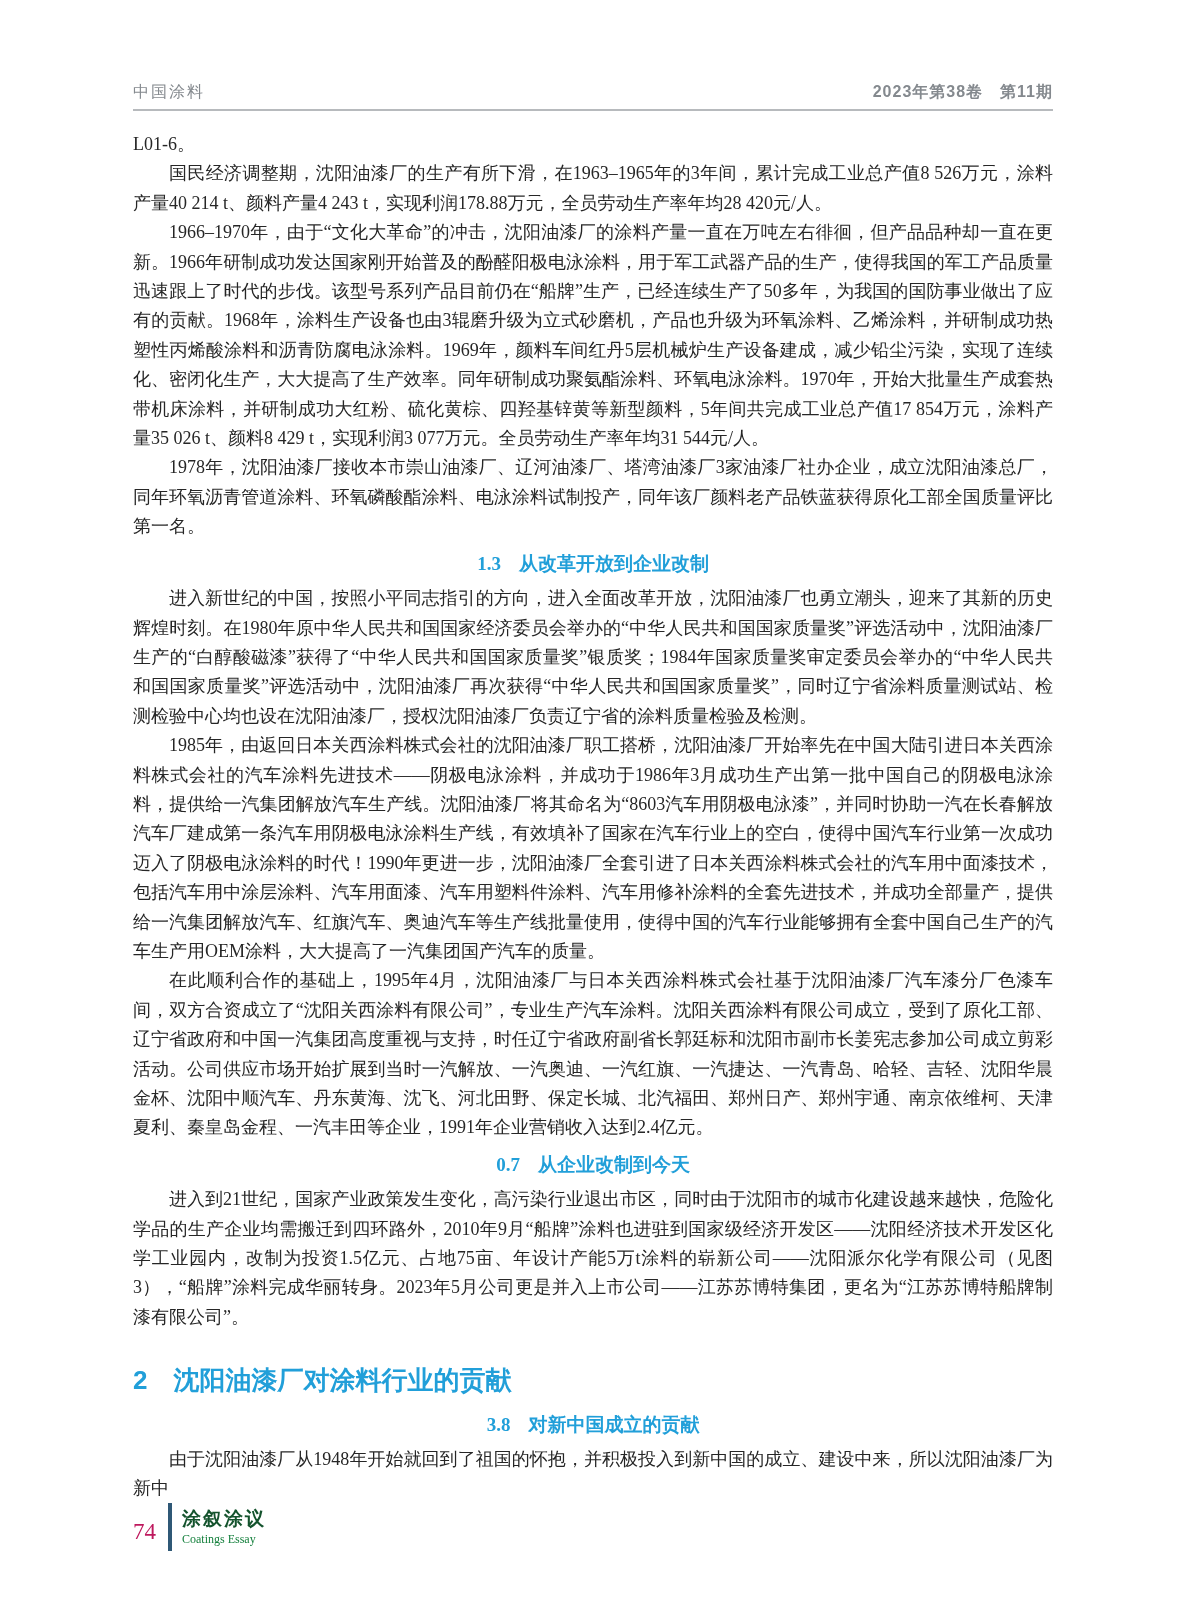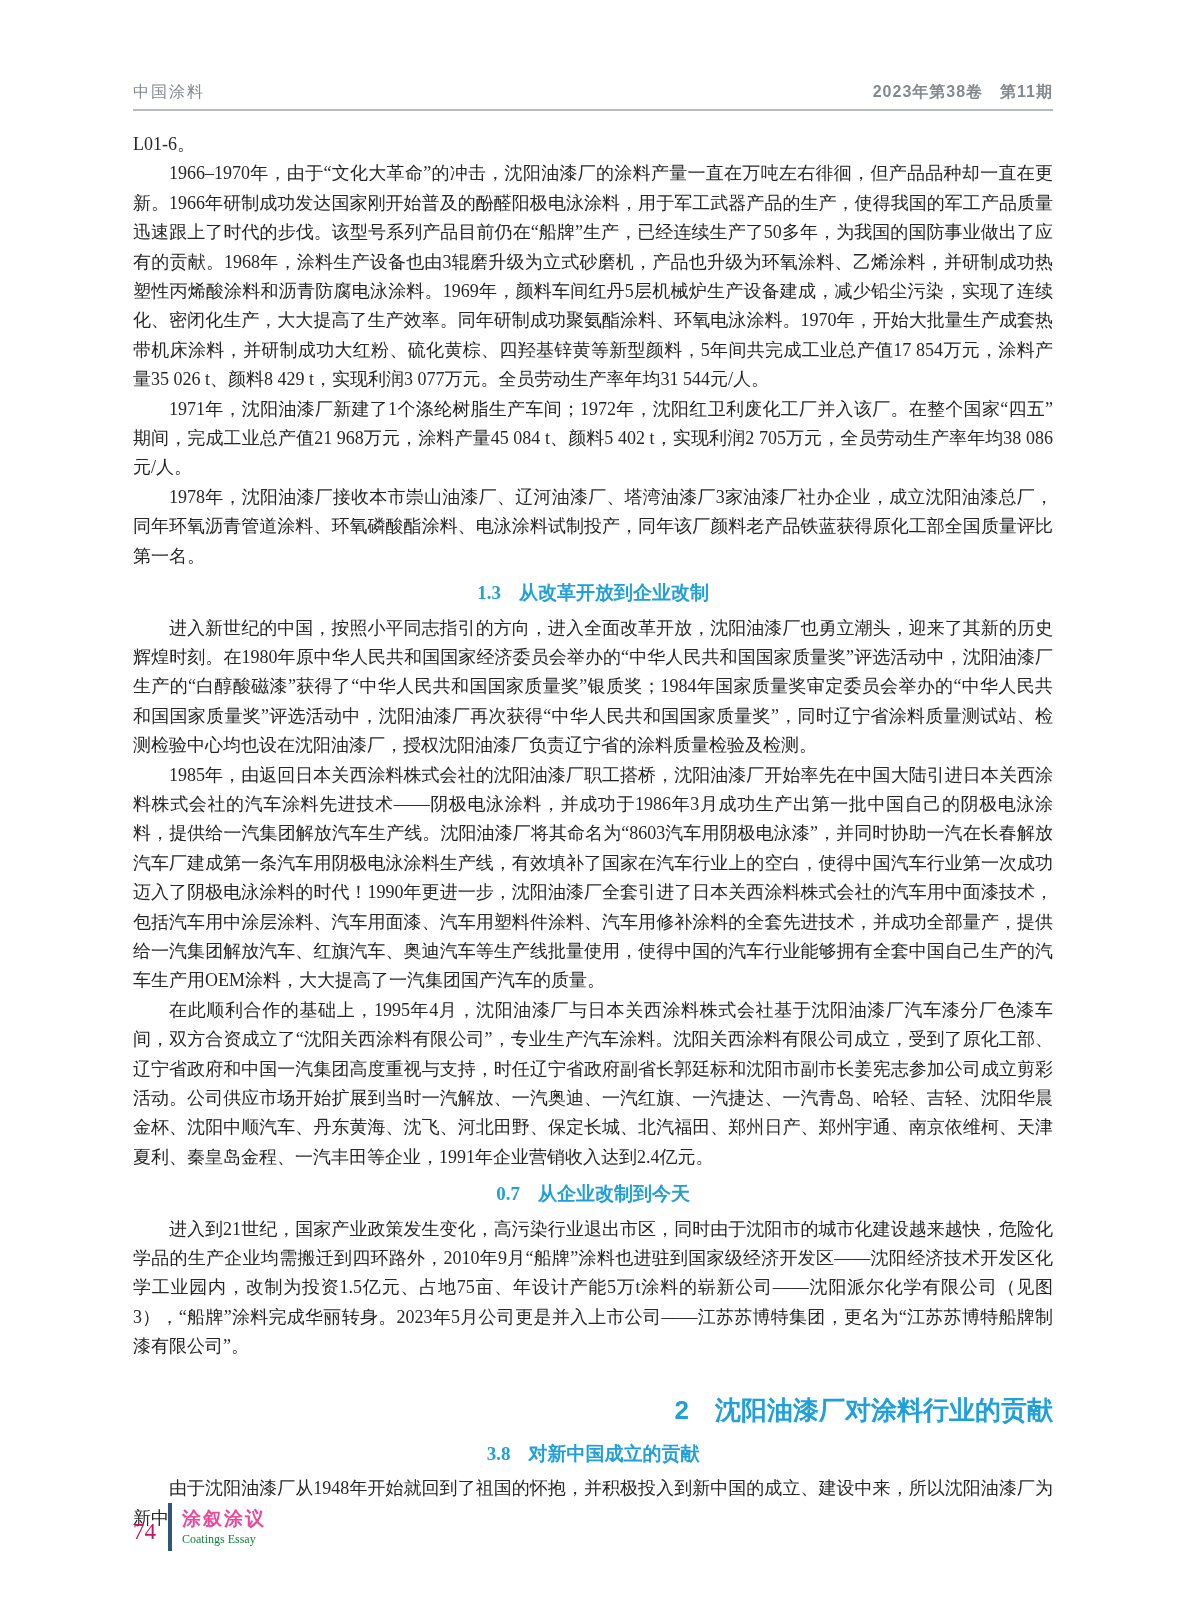--- a/index.html
+++ b/index.html
@@ -48,21 +48,21 @@
   }
   .subhead .num{margin-right:18px;}
   
   .sectionhead{
     color:#219fd9;
     font-family:"Liberation Sans","DejaVu Sans",sans-serif;
     font-weight:bold;
     font-size:26px;
     margin:34px 0 14px 0;
     text-indent:0;
-    text-align:right;
+    text-align:left;
   }
   .sectionhead .num{margin-right:26px;}
   
   .page-footer{
     position:absolute;left:133px;top:1503px;
     display:flex;align-items:center;
     font-family:"Liberation Sans","DejaVu Sans",sans-serif;
   }
   .page-footer .pagenum{
     color:#be185d;
@@ -72,21 +72,21 @@
     align-self:flex-end;
     padding-bottom:6px;
   }
   .page-footer .rule{
     width:4px;height:48px;
     background:#2f5876;
     margin-right:10px;
   }
   .page-footer .col{display:flex;flex-direction:column;}
   .page-footer .col-title{
-    color:#ec4899;
+    color:#14532d;
     font-weight:bold;
     font-size:19px;
     letter-spacing:2px;
     line-height:24px;
   }
   .page-footer .col-sub{
     color:#15803d;
     font-size:12px;
     font-family:"Liberation Serif","DejaVu Serif",serif;
     line-height:16px;
@@ -98,22 +98,22 @@
 <div class="page">
 
   <div class="page-header">
     <span>中国涂料</span>
     <span class="issue">2023年第38卷　第11期</span>
   </div>
 
   <div class="content">
 
     <p class="no-indent">L01-6。</p>
+    <p>国民经济调整期，沈阳油漆厂的生产有所下滑，在1963–1965年的3年间，累计完成工业总产值8 526万元，涂料产量40 214 t、颜料产量4 243 t，实现利润178.88万元，全员劳动生产率年均28 420元/人。</p>
     <p>1966–1970年，由于“文化大革命”的冲击，沈阳油漆厂的涂料产量一直在万吨左右徘徊，但产品品种却一直在更新。1966年研制成功发达国家刚开始普及的酚醛阳极电泳涂料，用于军工武器产品的生产，使得我国的军工产品质量迅速跟上了时代的步伐。该型号系列产品目前仍在“船牌”生产，已经连续生产了50多年，为我国的国防事业做出了应有的贡献。1968年，涂料生产设备也由3辊磨升级为立式砂磨机，产品也升级为环氧涂料、乙烯涂料，并研制成功热塑性丙烯酸涂料和沥青防腐电泳涂料。1969年，颜料车间红丹5层机械炉生产设备建成，减少铅尘污染，实现了连续化、密闭化生产，大大提高了生产效率。同年研制成功聚氨酯涂料、环氧电泳涂料。1970年，开始大批量生产成套热带机床涂料，并研制成功大红粉、硫化黄棕、四羟基锌黄等新型颜料，5年间共完成工业总产值17 854万元，涂料产量35 026 t、颜料8 429 t，实现利润3 077万元。全员劳动生产率年均31 544元/人。</p>
-    <p>1971年，沈阳油漆厂新建了1个涤纶树脂生产车间；1972年，沈阳红卫利废化工厂并入该厂。在整个国家“四五”期间，完成工业总产值21 968万元，涂料产量45 084 t、颜料5 402 t，实现利润2 705万元，全员劳动生产率年均38 086元/人。</p>
     <p>1978年，沈阳油漆厂接收本市崇山油漆厂、辽河油漆厂、塔湾油漆厂3家油漆厂社办企业，成立沈阳油漆总厂，同年环氧沥青管道涂料、环氧磷酸酯涂料、电泳涂料试制投产，同年该厂颜料老产品铁蓝获得原化工部全国质量评比第一名。</p>
 
     <div class="subhead">
       <span class="num">1.3</span><span>从改革开放到企业改制</span>
     </div>
 
     <p>进入新世纪的中国，按照小平同志指引的方向，进入全面改革开放，沈阳油漆厂也勇立潮头，迎来了其新的历史辉煌时刻。在1980年原中华人民共和国国家经济委员会举办的“中华人民共和国国家质量奖”评选活动中，沈阳油漆厂生产的“白醇酸磁漆”获得了“中华人民共和国国家质量奖”银质奖；1984年国家质量奖审定委员会举办的“中华人民共和国国家质量奖”评选活动中，沈阳油漆厂再次获得“中华人民共和国国家质量奖”，同时辽宁省涂料质量测试站、检测检验中心均也设在沈阳油漆厂，授权沈阳油漆厂负责辽宁省的涂料质量检验及检测。</p>
     <p>1985年，由返回日本关西涂料株式会社的沈阳油漆厂职工搭桥，沈阳油漆厂开始率先在中国大陆引进日本关西涂料株式会社的汽车涂料先进技术——阴极电泳涂料，并成功于1986年3月成功生产出第一批中国自己的阴极电泳涂料，提供给一汽集团解放汽车生产线。沈阳油漆厂将其命名为“8603汽车用阴极电泳漆”，并同时协助一汽在长春解放汽车厂建成第一条汽车用阴极电泳涂料生产线，有效填补了国家在汽车行业上的空白，使得中国汽车行业第一次成功迈入了阴极电泳涂料的时代！1990年更进一步，沈阳油漆厂全套引进了日本关西涂料株式会社的汽车用中面漆技术，包括汽车用中涂层涂料、汽车用面漆、汽车用塑料件涂料、汽车用修补涂料的全套先进技术，并成功全部量产，提供给一汽集团解放汽车、红旗汽车、奥迪汽车等生产线批量使用，使得中国的汽车行业能够拥有全套中国自己生产的汽车生产用OEM涂料，大大提高了一汽集团国产汽车的质量。</p>
     <p>在此顺利合作的基础上，1995年4月，沈阳油漆厂与日本关西涂料株式会社基于沈阳油漆厂汽车漆分厂色漆车间，双方合资成立了“沈阳关西涂料有限公司”，专业生产汽车涂料。沈阳关西涂料有限公司成立，受到了原化工部、辽宁省政府和中国一汽集团高度重视与支持，时任辽宁省政府副省长郭廷标和沈阳市副市长姜宪志参加公司成立剪彩活动。公司供应市场开始扩展到当时一汽解放、一汽奥迪、一汽红旗、一汽捷达、一汽青岛、哈轻、吉轻、沈阳华晨金杯、沈阳中顺汽车、丹东黄海、沈飞、河北田野、保定长城、北汽福田、郑州日产、郑州宇通、南京依维柯、天津夏利、秦皇岛金程、一汽丰田等企业，1991年企业营销收入达到2.4亿元。</p>
 

